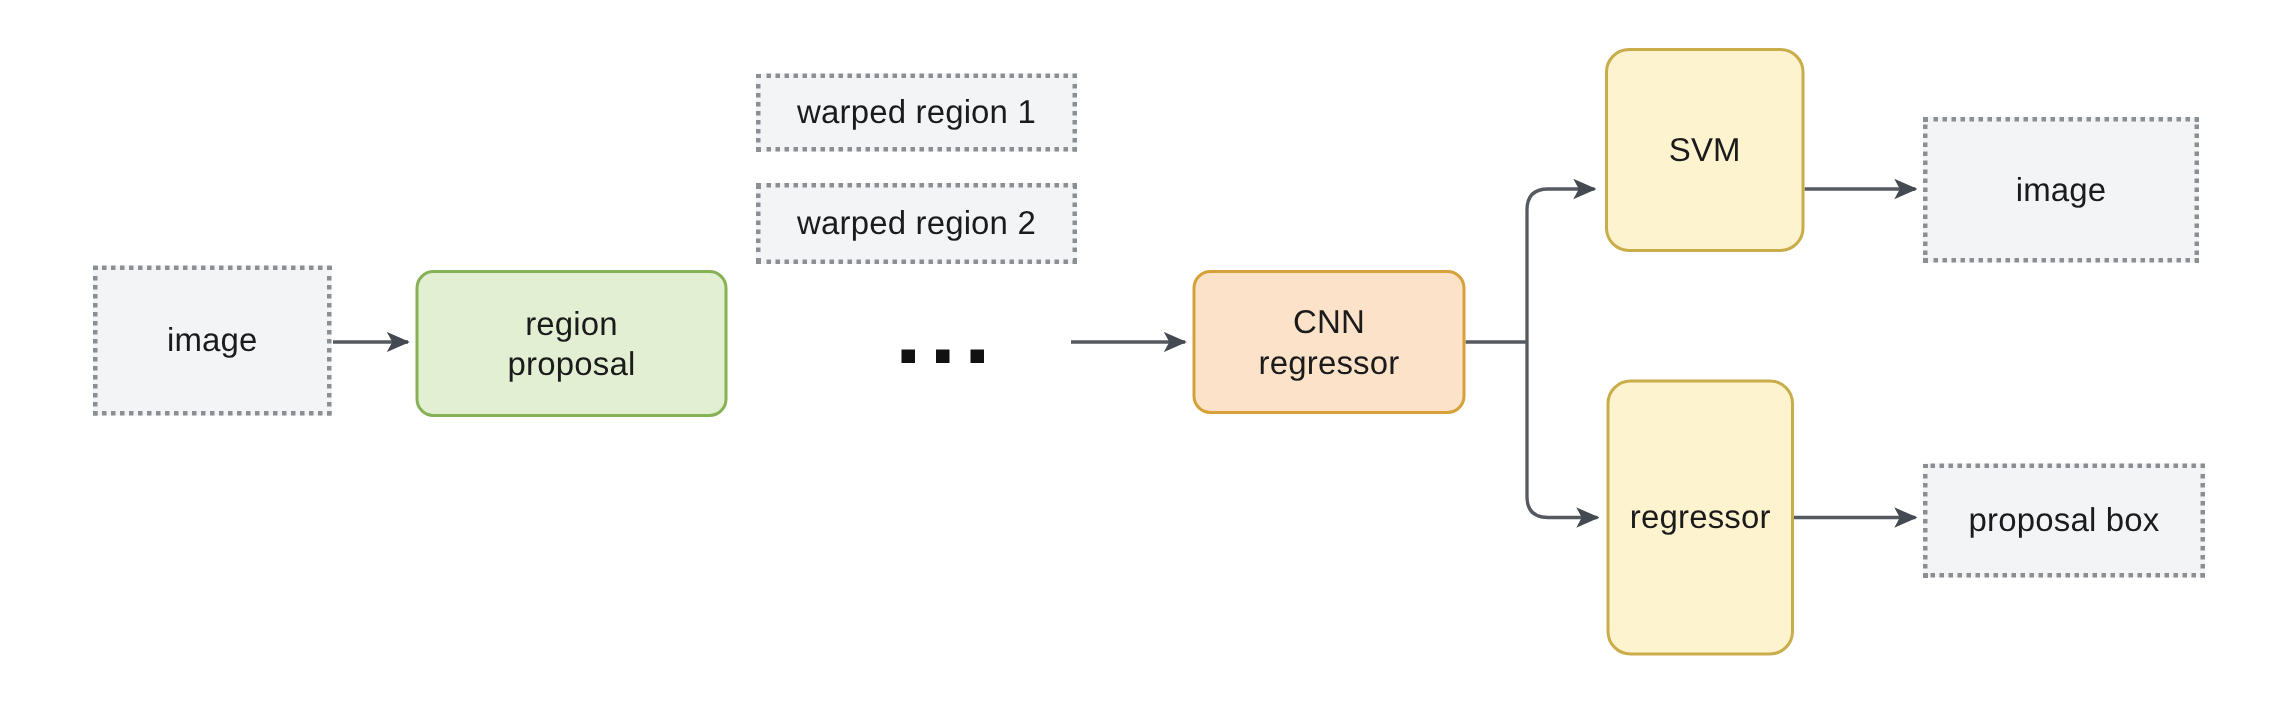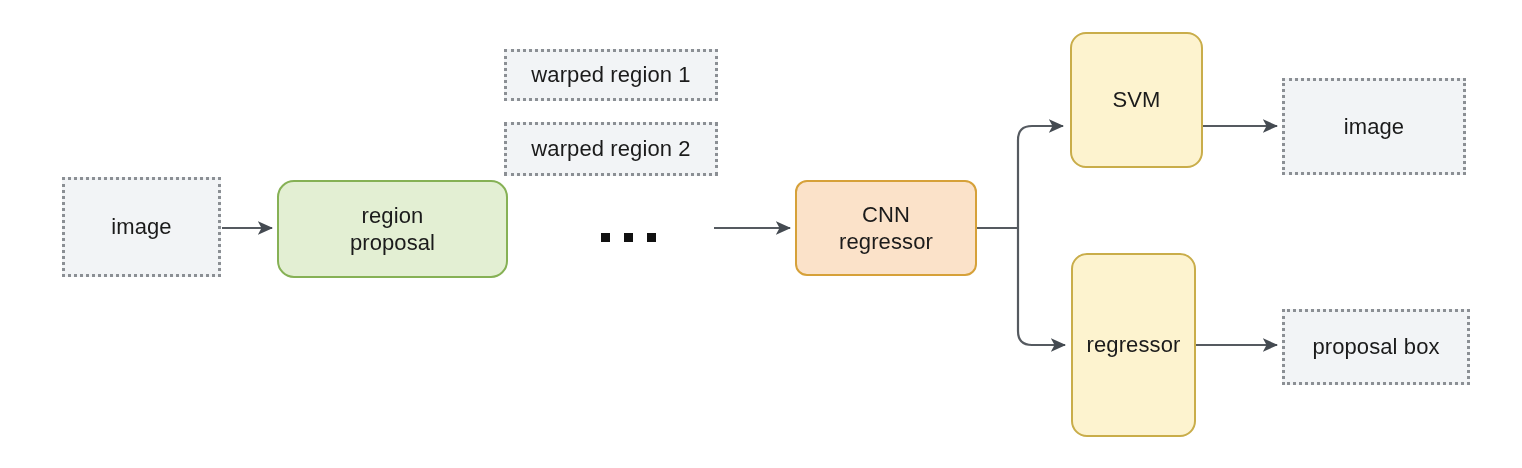--- a/index.html
+++ b/index.html
@@ -108,21 +108,21 @@
 
     <path class="edge" d="M 1203 126 L 1277 126" marker-end="url(#arrow)"></path>
 
     <path class="edge" d="M 1196 345 L 1277 345" marker-end="url(#arrow)"></path>
   </svg>
 
   <div class="node io" style="left:62px; top:177px; width:159px; height:100px;">
     <span>image</span>
   </div>
 
-  <div class="node green" style="left:277px; top:180px; width:231px; height:98px;border-radius:17px;">
+  <div class="node green" style="left:277px; top:180px; width:208px; height:98px;">
     <span>region
 proposal</span>
   </div>
 
   <div class="node io" style="left:504px; top:49px; width:214px; height:52px;">
     <span>warped region 1</span>
   </div>
 
   <div class="node io" style="left:504px; top:122px; width:214px; height:54px;justify-content:center;">
     <span>warped region 2</span>

